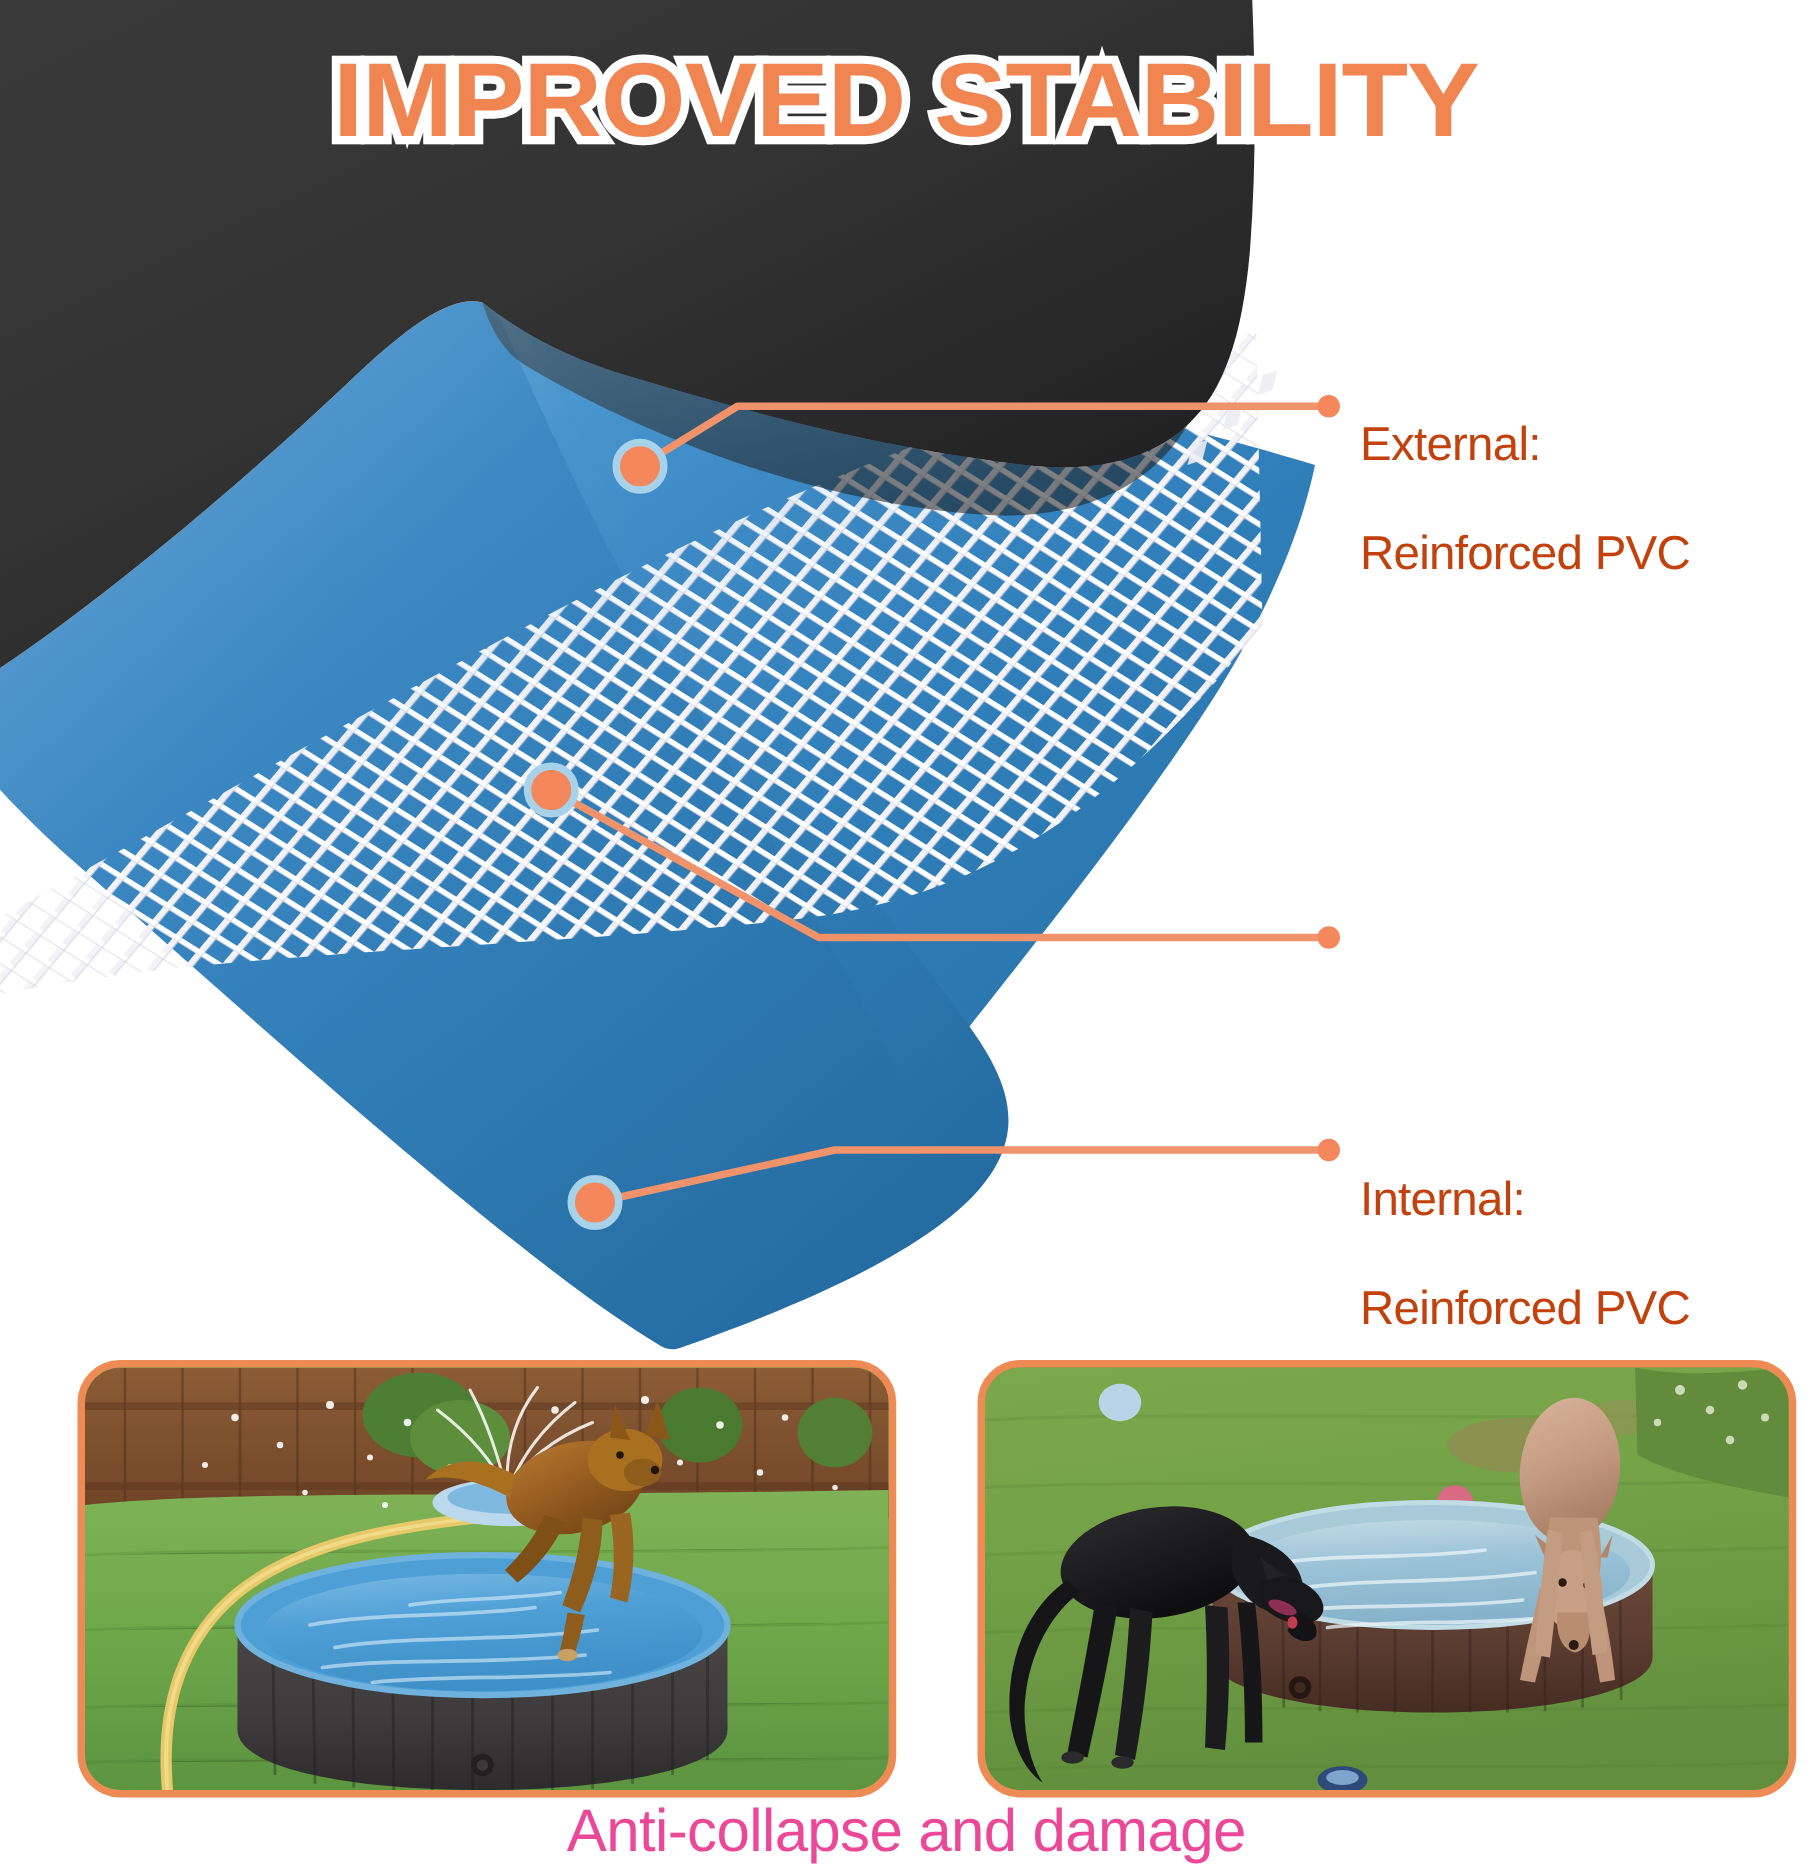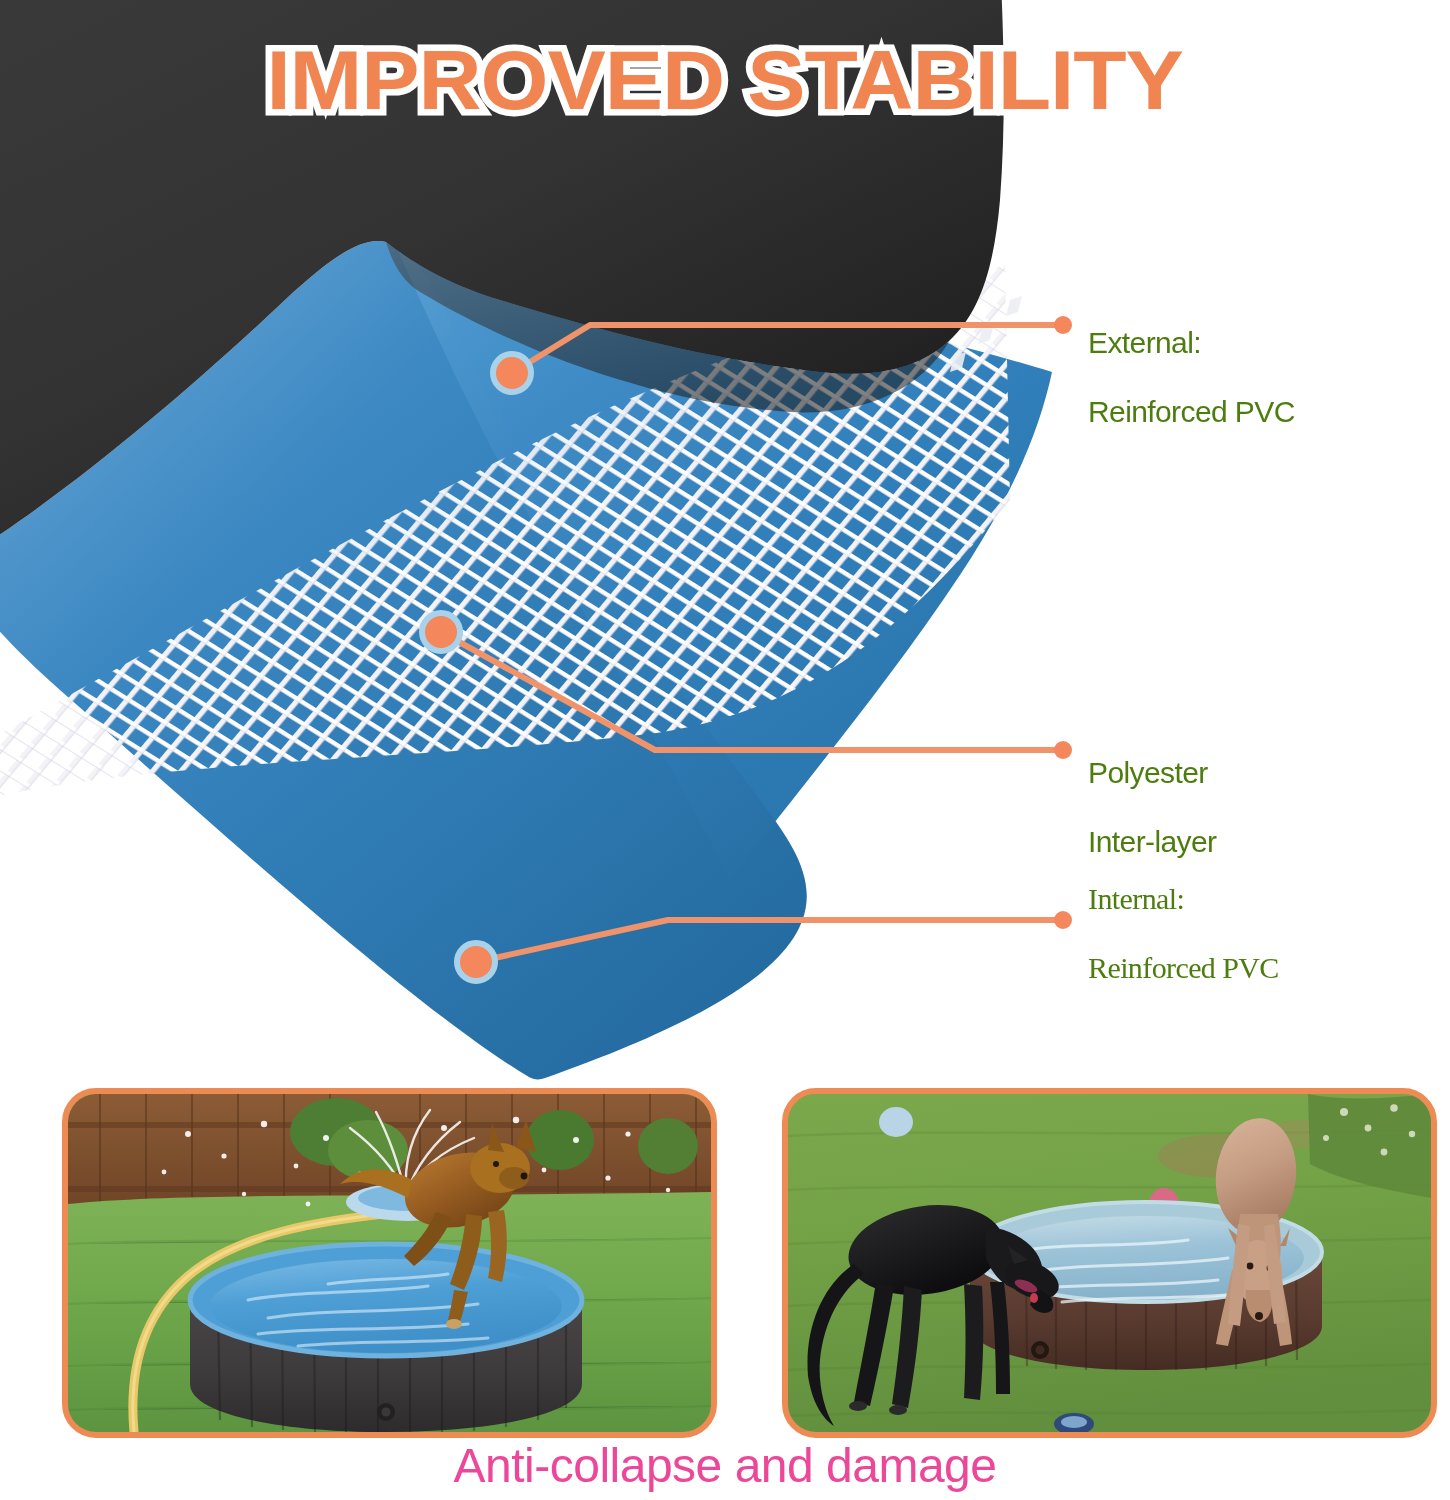--- a/index.html
+++ b/index.html
@@ -35,30 +35,30 @@
     color:#F08552;
     -webkit-text-stroke:13px #ffffff;
     paint-order:stroke fill;
     transform:scaleX(1.04);
   }
 
   
   .callout{
     position:absolute;
     z-index:45;
-    color:#4d7c0f;
+    color:#c2410c;
     font-family:"Liberation Sans", sans-serif;
-    font-size:30px;
+    font-size:38px;
     line-height:1.14;
     letter-spacing:-0.6px;
     white-space:pre-line;
   }
   #callout-external{left:1088px;top:292px;}
   #callout-polyester{left:1088px;top:722px;}
-  #callout-internal{left:1088px;top:848px;font-family:Liberation Serif, serif;}
+  #callout-internal{left:1088px;top:896px;}
 
   
   .photos{
     position:absolute;left:0;top:1088px;width:1450px;height:350px;
   }
   .photo{
     position:absolute;
     top:0;
     width:655px;height:350px;
     border:6px solid #EE8B54;
@@ -251,24 +251,20 @@
 
   <div class="headline">
     <span class="txt">IMPROVED STABILITY</span>
   </div>
 
   <div class="callout" id="callout-external">
     <div>External:</div>
     <div>Reinforced PVC</div>
   </div>
 
-  <div class="callout" id="callout-polyester">
-    <div>Polyester</div>
-    <div>Inter-layer</div>
-  </div>
 
   <div class="callout" id="callout-internal">
     <div>Internal:</div>
     <div>Reinforced PVC</div>
   </div>
 
   <div class="photos">
 
     <div class="photo" id="photo-left">
       <div class="photo-inner">

